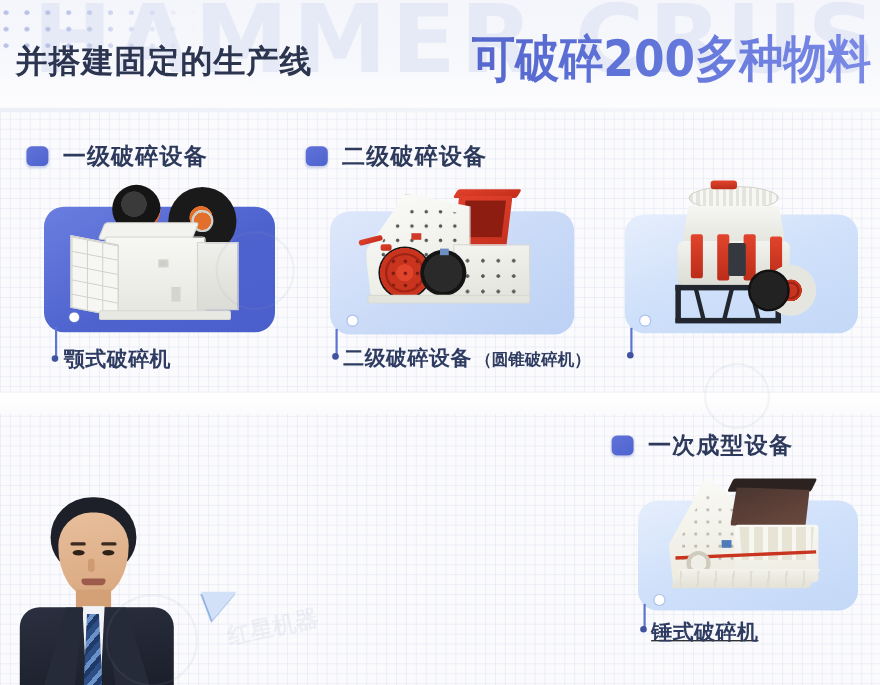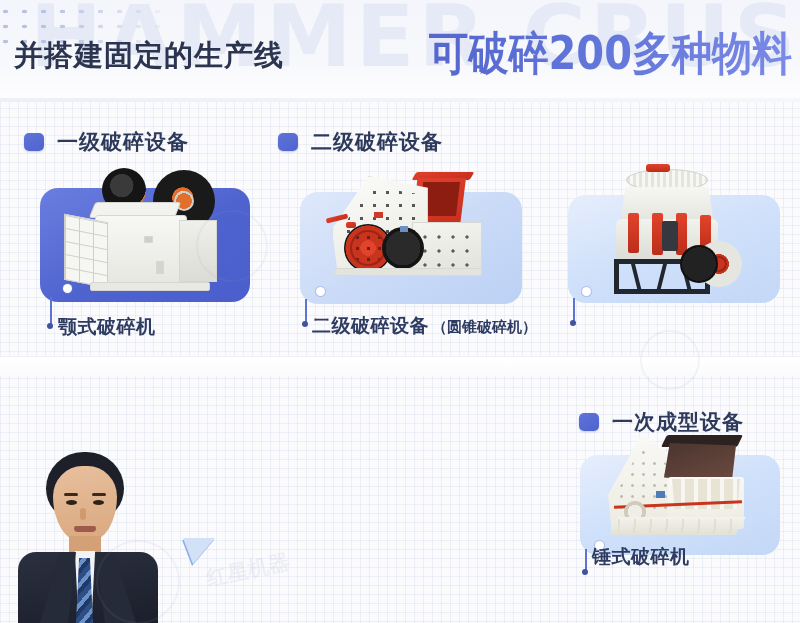--- a/index.html
+++ b/index.html
@@ -308,21 +308,21 @@
       <div class="wheel-o" style="left:112px; top:82px; width:38px; height:38px; background:radial-gradient(circle,#222 0 62%,#111 63% 100%);"></div>
     </div>
 
     <div class="card-dot" style="left:14px; top:92px;"></div>
   </div>
   <div class="connector" style="left:573px; top:298px; height:24px;"></div>
   <div class="cap-dot" style="left:570px; top:320px;"></div>
 
   <div class="band"></div>
 
-  <div class="sec-label" style="left:556px; top:408px;margin-left:23px;">
+  <div class="sec-label" style="left:556px; top:391px;">
     <span class="sec-chip"></span>
     <span class="sec-text">一次成型设备</span>
   </div>
 
   <div class="card" style="left:580px; top:455px; width:200px; height:100px;">
     <div class="card-bg bg-soft2"></div>
 
     <div class="mach" style="left:0; top:-36px; width:200px; height:136px;">
 
       <div class="ham-body" style="left:28px; top:14px; width:66px; height:100px;
@@ -354,21 +354,21 @@
       <div style="position:absolute; left:38px; top:100px; width:120px; height:14px;
                   background:repeating-linear-gradient(94deg,#ddd9ca 0 2px,transparent 2px 16px); opacity:.7;"></div>
 
       <div style="position:absolute; left:76px; top:72px; width:9px; height:7px; background:#4f7bb8;"></div>
     </div>
 
     <div class="card-dot" style="left:15px; top:86px;"></div>
   </div>
   <div class="connector" style="left:585px; top:549px; height:22px;"></div>
   <div class="cap-dot" style="left:582px; top:569px;"></div>
-  <div class="caption" style="left:592px; top:544px;">
+  <div class="caption" style="left:592px; top:562px;text-decoration:underline;">
     <span class="cap-main">锤式破碎机</span>
     <span class="cap-note"></span>
   </div>
 
   <div class="bubble-tail" style="left:183px; top:538px;"></div>
 
   <div class="person" style="left:0px; top:448px; width:175px; height:175px;">
     <div class="p-hair" style="left:46px; top:4px; width:78px; height:66px;"></div>
     <div class="p-face" style="left:53px; top:18px; width:64px; height:76px;"></div>
 

